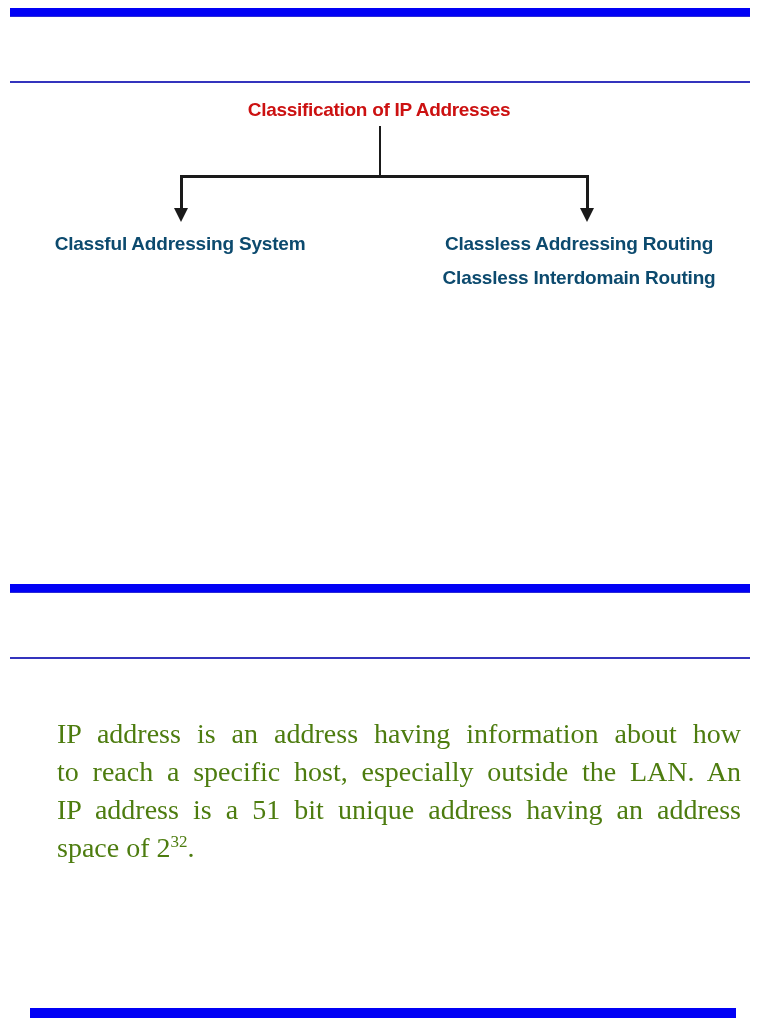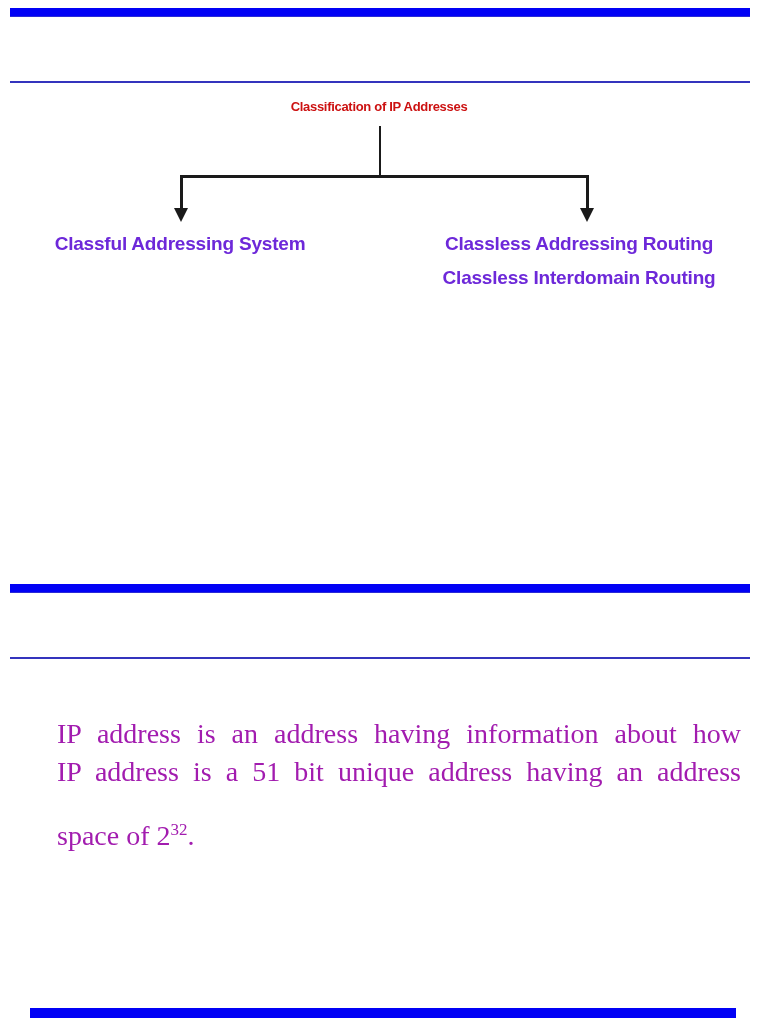--- a/index.html
+++ b/index.html
@@ -44,21 +44,21 @@
   #thin-rule-1 { top: 81px; }
   #thin-rule-2 { top: 657px; }
 
   
   #slide1-title {
     position: absolute;
     top: 99px;
     left: 0;
     width: 758px;
     text-align: center;
-    font-size: 13px;
+    font-size: 19px;
     font-weight: bold;
     letter-spacing: -0.3px;
     color: #cc1111;
   }
   .tree-line {
     position: absolute;
     background: #1a1a1a;
   }
   #tree-stem   { left: 379px; top: 126px; width: 2px;   height: 50px; }
   #tree-hline  { left: 181px; top: 175px; width: 408px; height: 3px;  }
@@ -72,21 +72,21 @@
     border-right: 7px solid transparent;
     border-top: 14px solid #1a1a1a;
   }
   #arrow-left  { left: 174px; top: 208px; }
   #arrow-right { left: 580px; top: 208px; }
 
   .branch-label {
     position: absolute;
     font-size: 19px;
     font-weight: bold;
-    color: #6d28d9;
+    color: #0c4a6e;
     text-align: center;
     letter-spacing: -0.2px;
   }
   #branch-left {
     left: 20px;
     top: 233px;
     width: 320px;
   }
   #branch-right {
     left: 418px;
@@ -98,32 +98,31 @@
 
   
   #body-paragraph {
     position: absolute;
     left: 57px;
     top: 715px;
     width: 684px;
     font-family: "Liberation Serif", serif;
     font-size: 28px;
     line-height: 38px;
-    color: #a21caf;
+    color: #4d7c0f;
   }
   .para-line {
     display: block;
     text-align: justify;
     text-align-last: justify;
     white-space: normal;
   }
   .para-line.last {
     text-align: center;
     text-align-last: left;
-    margin-top: 26px;
   }
   .para-line sup {
     font-size: 17px;
     vertical-align: super;
     line-height: 0;
   }
 </style>
 </head>
 <body>
 
@@ -146,19 +145,20 @@
   <div id="branch-right" class="branch-label">
     <div class="rline">Classless Addressing Routing</div>
     <div class="rline">Classless Interdomain Routing</div>
   </div>
 
   <div id="mid-bar" class="thick-bar"></div>
   <div id="thin-rule-2" class="thin-rule"></div>
 
   <div id="body-paragraph">
     <span class="para-line">IP address is an address having information about how</span>
+    <span class="para-line">to reach a specific host, especially outside the LAN. An</span>
     <span class="para-line">IP address is a 51 bit unique address having an address</span>
     <span class="para-line last"><span>space of 2</span><sup>32</sup><span>.</span></span>
   </div>
 
   <div id="bottom-bar" class="thick-bar"></div>
 
 </div>
 
 </body></html>

